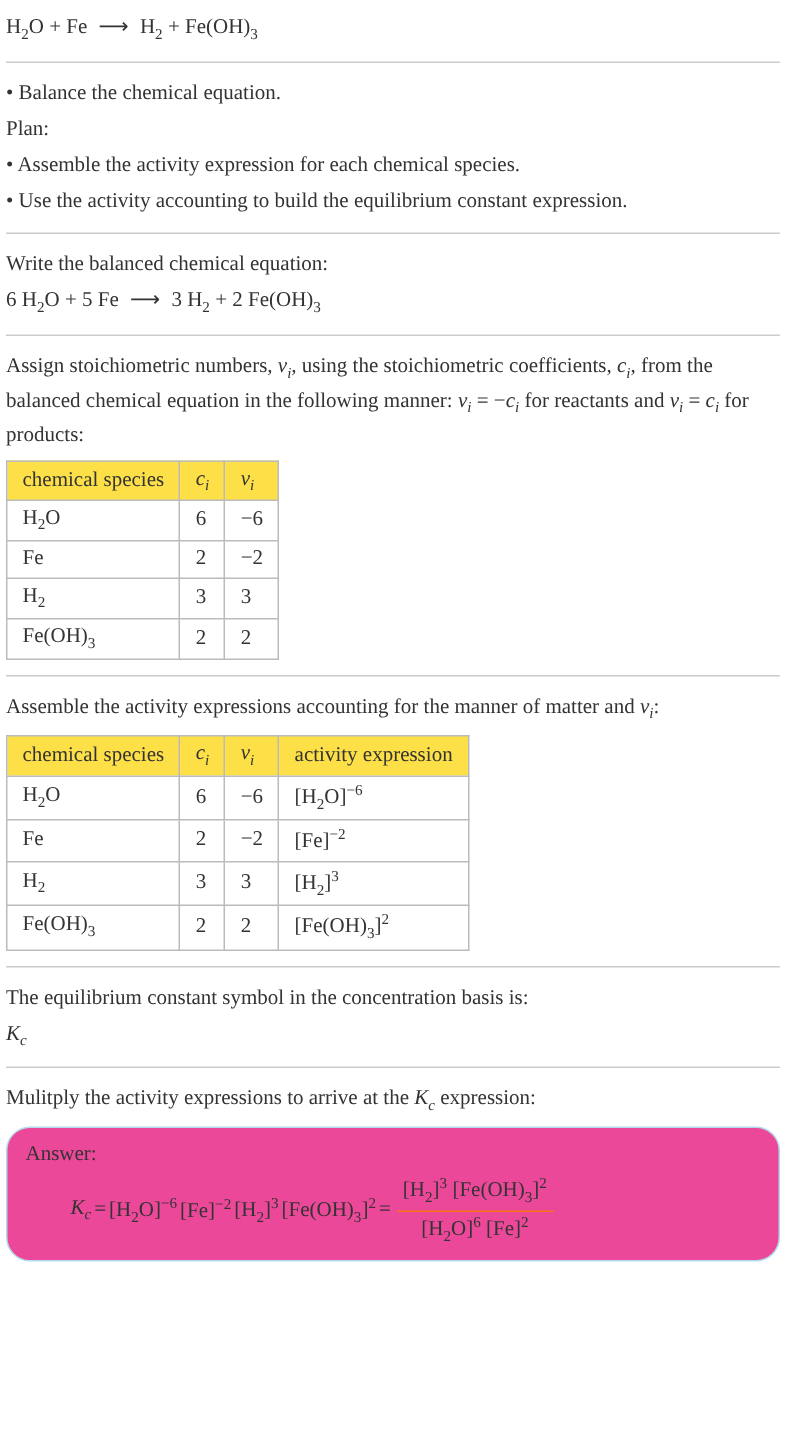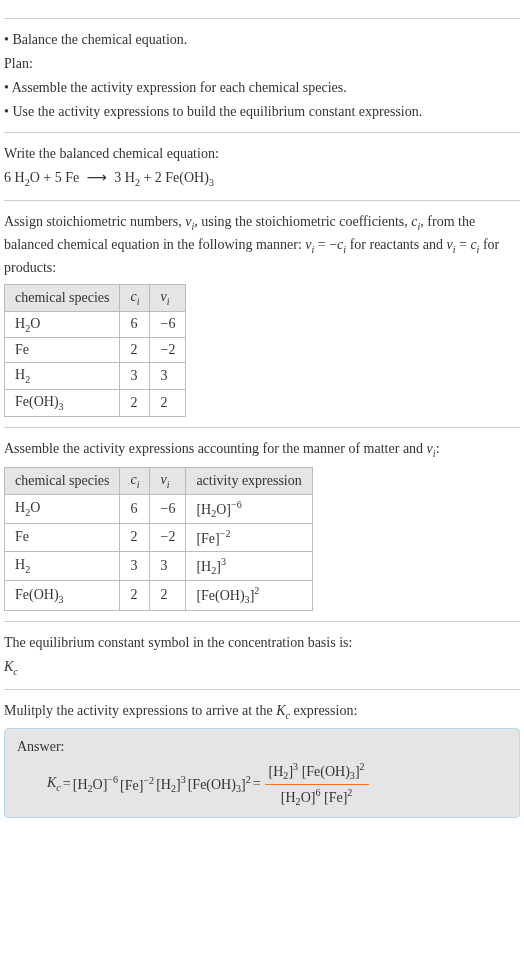--- a/index.html
+++ b/index.html
@@ -26,53 +26,56 @@
       border-collapse: collapse;
       margin: 6px 0;
     }
     th, td {
       border: 1px solid #bbb;
       padding: 4px 10px;
       text-align: left;
       font-weight: normal;
       font-size: 14px;
     }
-    th { background: #e5e5e5; }
+    th { background: #fde047; }
     .answer-box {
-      background: #e5e5e5;
+      background: #ec4899;
       border: 1px solid #b5d9ec;
-      border-radius: 4px;
+      border-radius: 16px;
       padding: 10px 12px;
       margin-top: 6px;
     }
     .answer-label { margin-bottom: 6px; }
     .frac {
       display: inline-block;
       vertical-align: middle;
       text-align: center;
       margin: 0 2px;
     }
     .frac .num { display: block; border-bottom: 1px solid #f97316; padding: 0 4px 2px; }
     .frac .den { display: block; padding: 2px 4px 0; }
     .eq-line { display: flex; align-items: center; flex-wrap: wrap; gap: 2px; }
     .indent { padding-left: 30px; }
   </style>
 </head>
 <body>
 
 <div class="section">
+  <div class="line">
+    <span>H</span><span class="sub">2</span><span>O + Fe </span><span class="arrow">⟶</span><span> H</span><span class="sub">2</span><span> + Fe(OH)</span><span class="sub">3</span>
+  </div>
 </div>
 
 <hr class="divider">
 
 <div class="section">
   <div class="line">• Balance the chemical equation.</div>
   <div class="line">Plan:</div>
   <div class="line">• Assemble the activity expression for each chemical species.</div>
-  <div class="line">• Use the activity expressions to build the equilibrium constant expression.</div>
+  <div class="line">• Use the activity accounting to build the equilibrium constant expression.</div>
 </div>
 
 <hr class="divider">
 
 <div class="section">
   <div class="line">Write the balanced chemical equation:</div>
   <div class="line">
     <span>6 H</span><span class="sub">2</span><span>O + 5 Fe </span><span class="arrow">⟶</span><span> 3 H</span><span class="sub">2</span><span> + 2 Fe(OH)</span><span class="sub">3</span>
   </div>
 </div>

